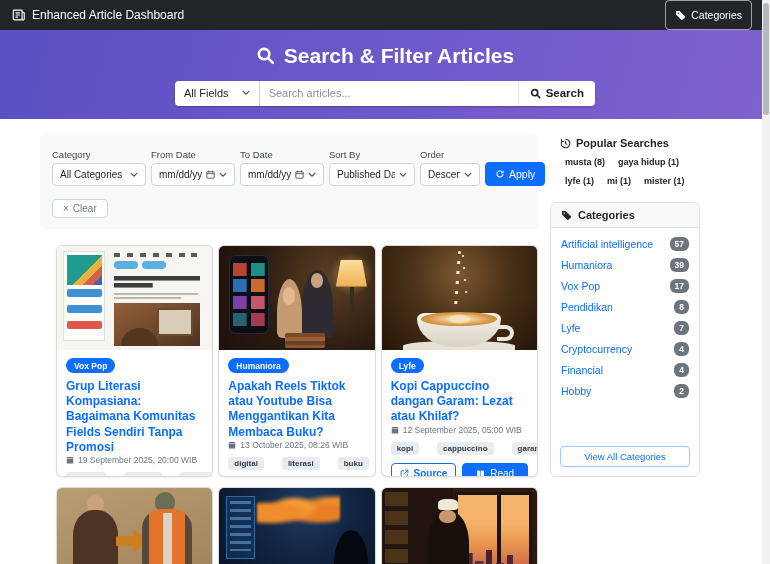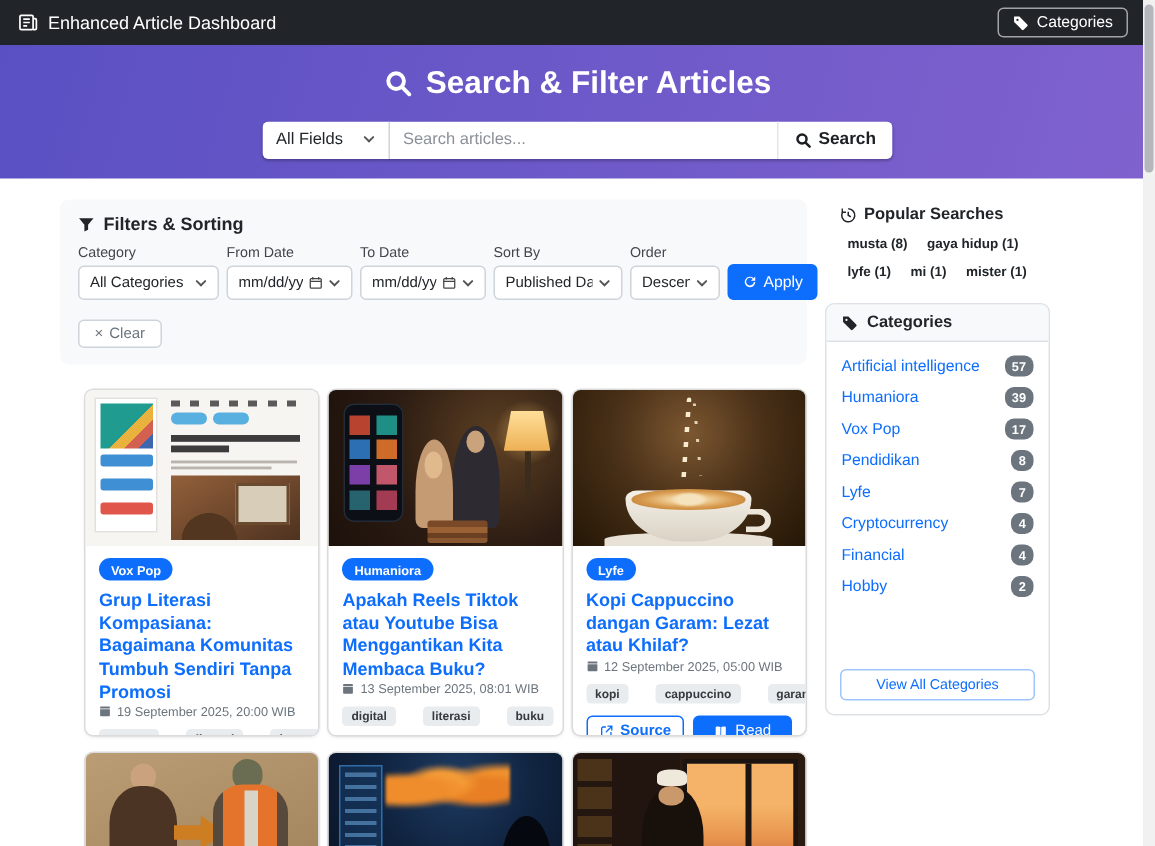--- a/index.html
+++ b/index.html
@@ -6,21 +6,21 @@
   html,body { width: 770px; height: 564px; }
   body {
     font-family: "Liberation Sans", sans-serif;
     background: #fff; overflow: hidden; position: relative;
     -webkit-font-smoothing: antialiased;
   }
   button { font-family: inherit; cursor: pointer; }
 
   
   .navbar { height: 30px; background: #212529; color: #fff;
-    display: flex; align-items: center; justify-content: space-between;
+    display: flex; justify-content: space-between;
     padding: 0 18px 0 12px; }
   .brand { display: flex; align-items: center; gap: 6px; font-size: 12px; }
   .nav-cat-btn { display: flex; align-items: center; gap: 5px; background: transparent;
     color: #fff; border: 1px solid rgba(248,249,250,.6); border-radius: 4px;
     padding: 3px 9px; font-size: 10.5px; }
 
   
   .hero { height: 89px; background: linear-gradient(105deg, #5a50c3 0%, #8062ce 100%);
     display: flex; flex-direction: column; align-items: center; justify-content: center; color: #fff; }
   .hero-title { font-size: 21px; font-weight: bold; display: flex; align-items: center; gap: 9px; }
@@ -293,28 +293,20 @@
       <span>Search</span>
     </button>
   </div>
 </section>
 
 <main class="main">
 
   <div class="left-col">
 
     <div class="filters-card">
-      <div class="filters-title">
-        <span class="icn">
-          <svg width="11" height="11" viewBox="0 0 16 16" fill="#212529">
-            <path d="M1 2.2h14L9.8 8.4v5L6.2 15V8.4z"></path>
-          </svg>
-        </span>
-        <span>Filters &amp; Sorting</span>
-      </div>
 
       <div class="filters-row">
         <div class="f-field">
           <span class="f-label">Category</span>
           <div class="control w-cat">
             <span class="val">All Categories</span>
             <span class="icn">
               <svg width="8" height="8" viewBox="0 0 10 10">
                   <path d="M1.5 3 5 6.5 8.5 3" fill="none" stroke="#555" stroke-width="1.6" stroke-linecap="round"></path>
                 </svg>
@@ -409,21 +401,21 @@
           <div class="a1-side"></div>
           <div class="a1-nav"></div>
           <div class="a1-p1"></div>
           <div class="a1-p2"></div>
           <div class="a1-title"></div>
           <div class="a1-text"></div>
           <div class="a1-img"></div>
         </div>
         <div class="card-body">
           <span class="cat-pill">Vox Pop</span>
-          <h3 class="card-title">Grup Literasi Kompasiana: Bagaimana Komunitas Tumbuh Sendiri Tanpa Promosi</h3>
+          <h3 class="card-title">Grup Literasi Kompasiana: Bagaimana Komunitas Fields Sendiri Tanpa Promosi</h3>
           <div class="card-bottom">
             <div class="card-date">
               <span class="icn">
                 <svg width="8" height="8" viewBox="0 0 16 16" fill="#6c757d">
                     <path d="M1.5 5.5h13V14a1 1 0 0 1-1 1h-11a1 1 0 0 1-1-1zM1.5 3a1 1 0 0 1 1-1h11a1 1 0 0 1 1 1v1.5h-13z"></path>
                   </svg>
               </span>
               <span>19 September 2025, 20:00 WIB</span>
             </div>
             <div class="card-tags">
@@ -449,21 +441,21 @@
         <div class="card-body">
           <span class="cat-pill">Humaniora</span>
           <h3 class="card-title">Apakah Reels Tiktok atau Youtube Bisa Menggantikan Kita Membaca Buku?</h3>
           <div class="card-bottom">
             <div class="card-date">
               <span class="icn">
                 <svg width="8" height="8" viewBox="0 0 16 16" fill="#6c757d">
                     <path d="M1.5 5.5h13V14a1 1 0 0 1-1 1h-11a1 1 0 0 1-1-1zM1.5 3a1 1 0 0 1 1-1h11a1 1 0 0 1 1 1v1.5h-13z"></path>
                   </svg>
               </span>
-              <span>13 September 2025, 08:01 WIB</span>
+              <span>13 October 2025, 08:26 WIB</span>
             </div>
             <div class="card-tags">
               <span class="c-tag">digital</span>
               <span class="c-tag">literasi</span>
               <span class="c-tag">buku</span>
             </div>
 
           </div>
         </div>
       </article>

